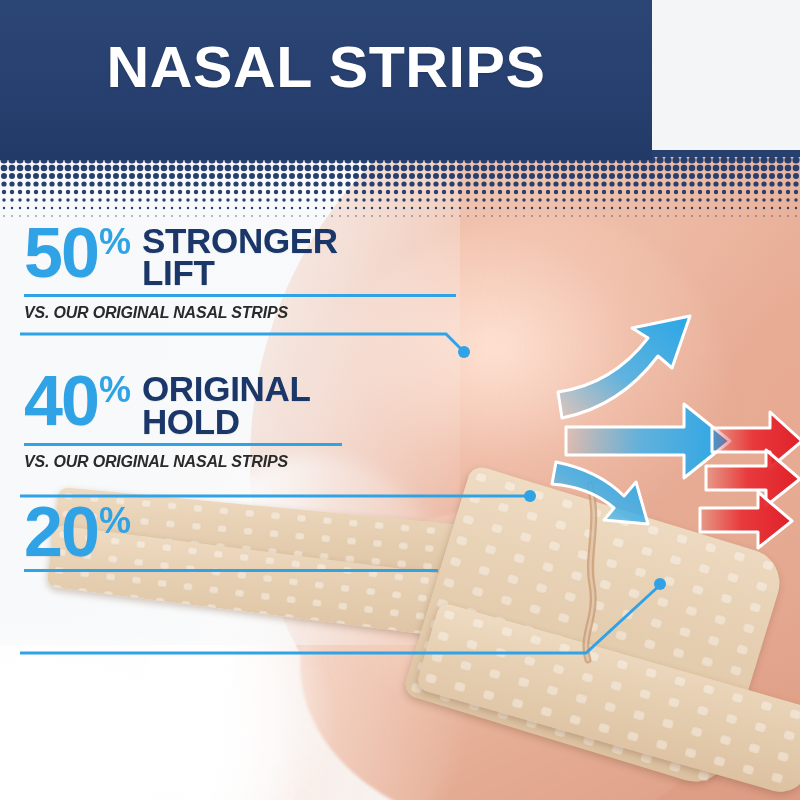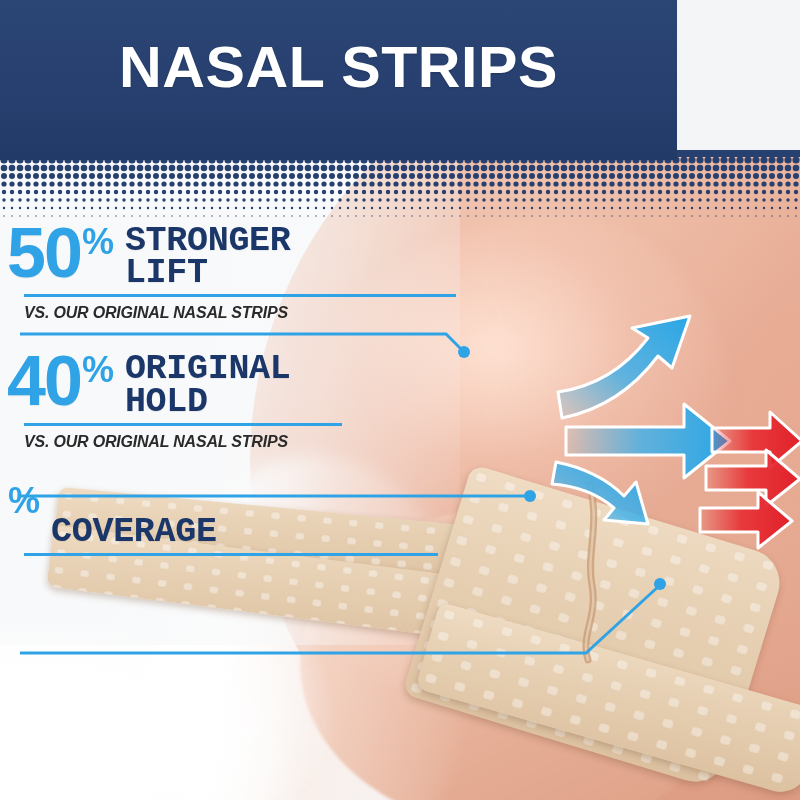--- a/index.html
+++ b/index.html
@@ -13,21 +13,20 @@
     width:800px;height:800px;
     overflow:hidden;
     background:#f4f5f7;
   }
 
   
   .header{
     position:absolute;left:0;top:0;width:652px;height:160px;
     background:linear-gradient(180deg,#2b4575 0%,#27406f 55%,#223a67 100%);
     z-index:30;
-    padding-left:25px;
   }
   .header-title{
     position:absolute;left:0;right:0;top:38px;
     text-align:center;
     color:#ffffff;
     font-family:"Liberation Sans", sans-serif;
     font-weight:bold;
     font-size:58px;
     letter-spacing:0.5px;
     transform:scaleX(1.02);
@@ -126,21 +125,21 @@
   }
 
   
   .arrows{position:absolute;left:0;top:0;width:800px;height:800px;z-index:12;pointer-events:none;}
 
   
   .stats{position:absolute;left:0;top:160px;width:470px;z-index:20;}
   .stat{position:relative;margin-bottom:4px;}
   .stat-line{
     display:flex;align-items:flex-start;
-    padding-left:7px;
+    padding-left:24px;
   }
   .stat-num{
     color:#2fa3e6;
     font-weight:bold;
     font-size:70px;
     line-height:0.9;
     letter-spacing:-2px;
     font-family:"Liberation Sans", sans-serif;
     text-shadow:0 1px 1px rgba(0,0,0,.07);
   }
@@ -154,21 +153,21 @@
     font-family:"Liberation Sans", sans-serif;
   }
   .stat-label{
     color:#1b3668;
     font-weight:bold;
     font-size:35px;
     line-height:0.92;
     margin-left:11px;
     margin-top:3px;
     letter-spacing:-0.3px;
-    font-family:Liberation Mono, monospace;
+    font-family:Liberation Sans, sans-serif;
     text-shadow:0 1px 1px rgba(0,0,0,.07);
   }
   .stat-rule{
     height:3px;
     background:#2fa3e6;
     margin:5px 0 0 24px;
   }
   .stat-note{
     font-style:italic;
     font-weight:bold;
@@ -316,39 +315,39 @@
         <span class="stat-pct">%</span>
         <span class="stat-label">
           <span>STRONGER</span><br>
           <span>LIFT</span>
         </span>
       </div>
       <div class="stat-rule" style="width:432px;"></div>
       <div class="stat-note">VS. OUR ORIGINAL NASAL STRIPS</div>
     </div>
 
-    <div class="stat" style="margin-top:28px;">
+    <div class="stat" style="margin-top:48px;">
       <div class="stat-line">
         <span class="stat-num">40</span>
         <span class="stat-pct">%</span>
         <span class="stat-label">
           <span>ORIGINAL</span><br>
           <span>HOLD</span>
         </span>
       </div>
       <div class="stat-rule" style="width:318px;"></div>
       <div class="stat-note">VS. OUR ORIGINAL NASAL STRIPS</div>
     </div>
 
     <div class="stat" style="margin-top:30px;">
       <div class="stat-line">
+        <span class="stat-num">20</span>
         <span class="stat-pct">%</span>
         <span class="stat-label">
           <br>
-          <span>COVERAGE</span>
         </span>
       </div>
       <div class="stat-rule" style="width:414px;"></div>
     </div>
   </div>
 
   <div class="header">
     <div class="header-title">NASAL STRIPS</div>
   </div>
 

